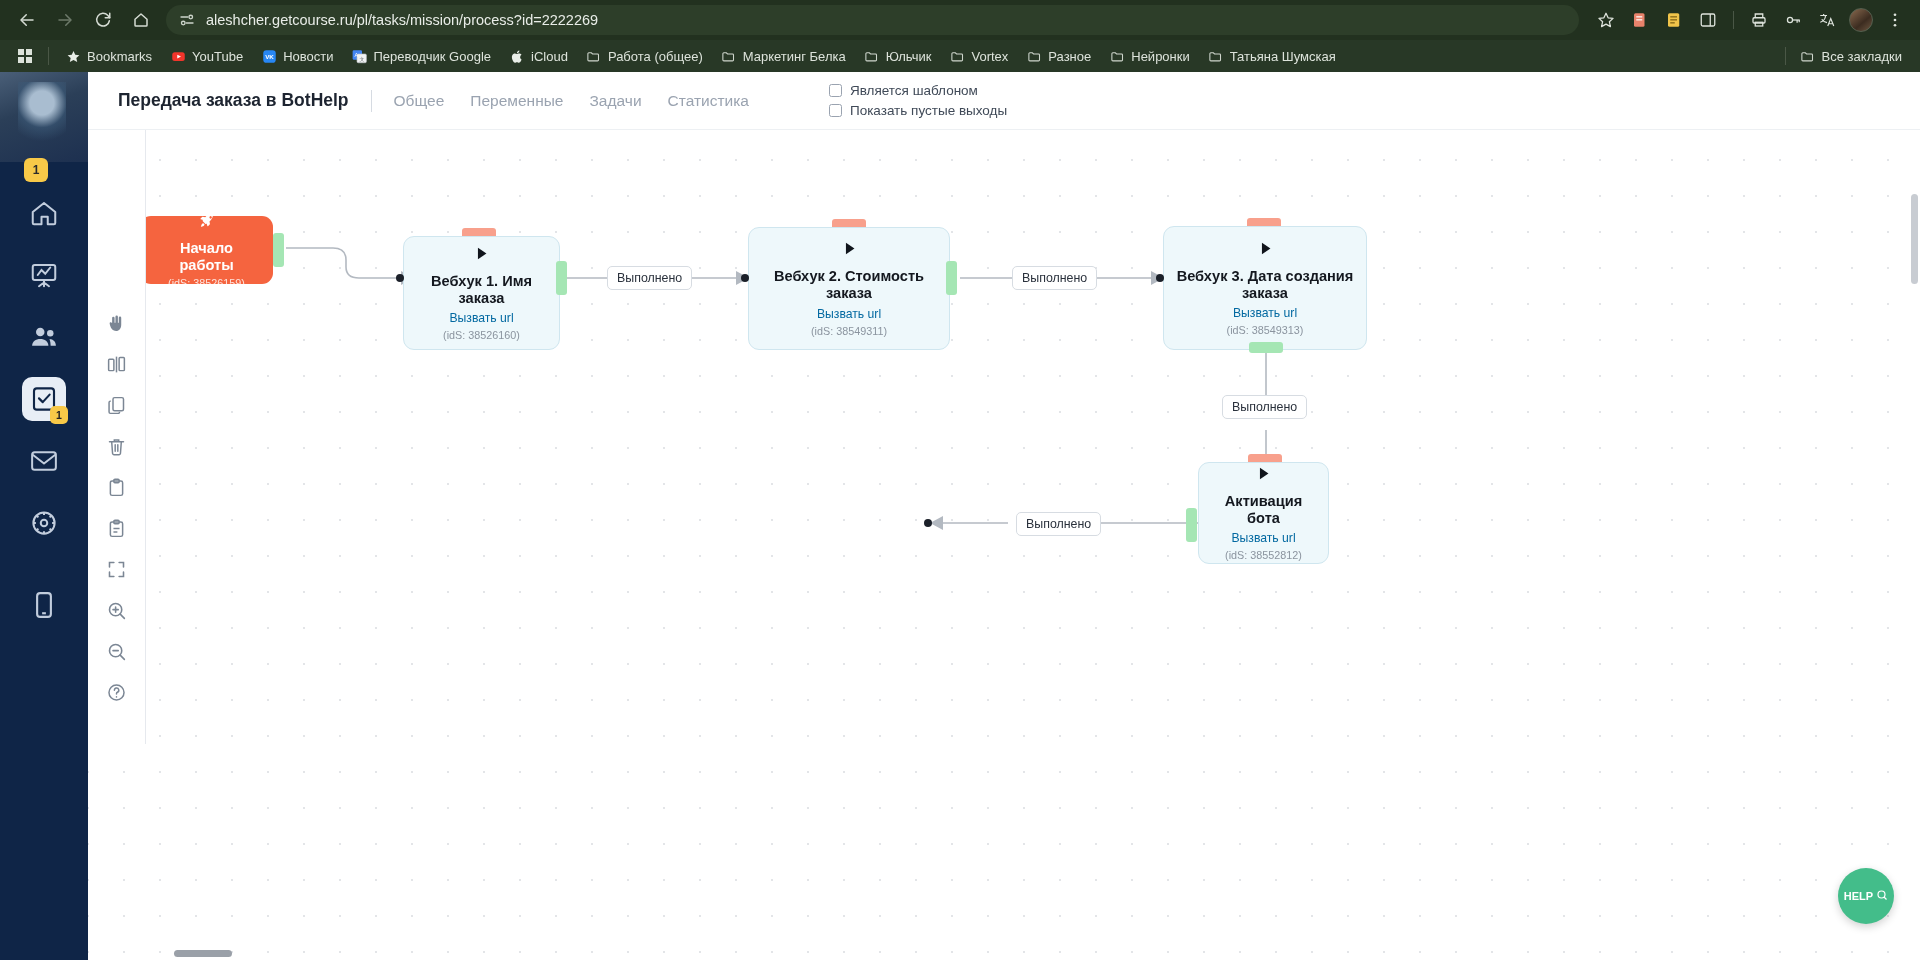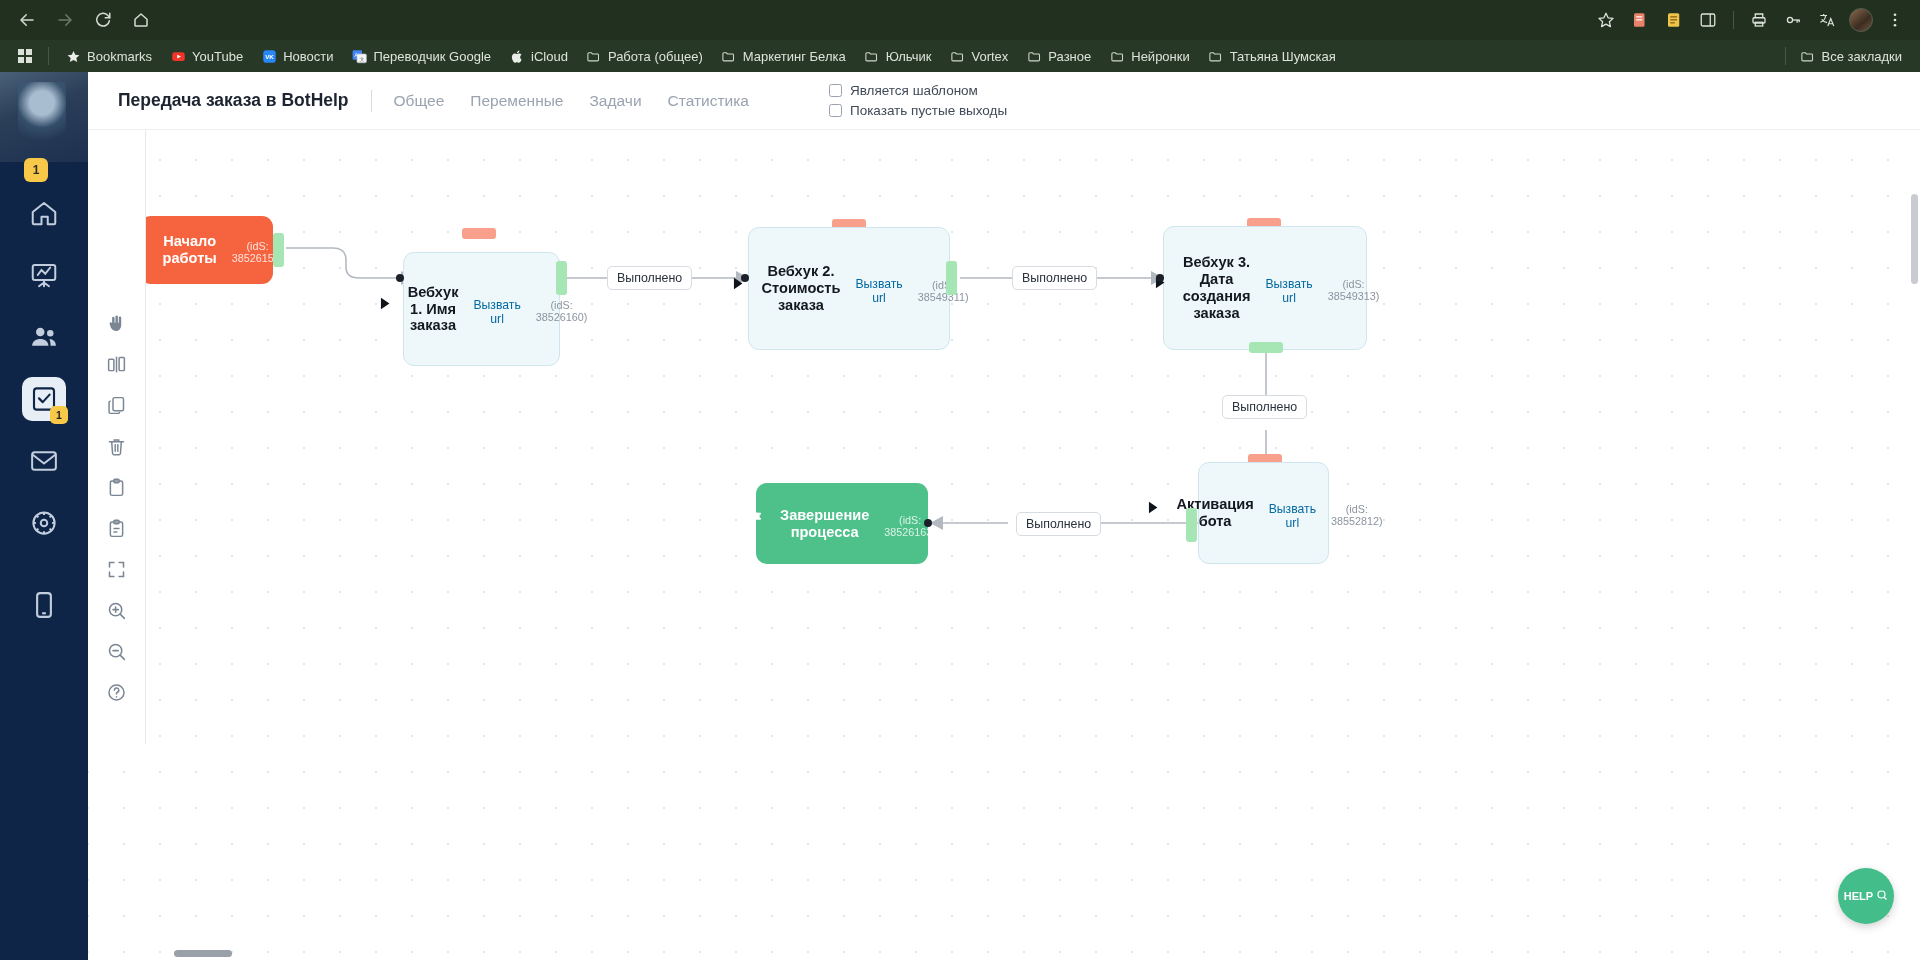--- a/index.html
+++ b/index.html
@@ -159,22 +159,22 @@
     background-color: #fff;
     background-image:
       radial-gradient(circle, #e3e5e8 1.2px, transparent 1.3px);
     background-size: 36px 36px;
     background-position: 18px 12px;
     overflow: hidden;
   }
 
   .node {
     position: absolute; border-radius: 11px;
-    display: flex; align-items: center;
-    justify-content: center; text-align: center; padding: 10px 12px; gap: 15px;
+    display: flex; flex-direction: column; align-items: center;
+    justify-content: center; text-align: center; padding: 10px 12px;
   }
   .node .n-icon { margin-bottom: 7px; }
   .node .n-title { font-size: 14.6px; font-weight: 700; line-height: 1.15; }
   .node .n-sub { font-size: 12.2px; margin-top: 5px; }
   .node .n-id { font-size: 10.8px; margin-top: 4px; }
 
   .node-start { background: #f5643f; color: #fff; }
   .node-start .n-sub, .node-start .n-id { color: rgba(255,255,255,.82); }
   .node-end { background: #4ec08a; color: #fff; }
   .node-end .n-id { color: rgba(255,255,255,.8); }
@@ -244,20 +244,31 @@
           <polyline points="21 3 21 9 15 9"></polyline>
           <path d="M20.5 13a8.5 8.5 0 1 1-2.2-7.3L21 9"></path>
         </svg>
     </div>
     <div class="nav-btn">
       <svg viewBox="0 0 24 24" fill="none" stroke="currentColor" stroke-width="2" stroke-linecap="round" stroke-linejoin="round">
           <path d="M4 11 12 4l8 7v8a1 1 0 0 1-1 1H5a1 1 0 0 1-1-1z"></path>
         </svg>
     </div>
 
+    <div class="omnibox">
+      <span class="site-info">
+        <svg viewBox="0 0 24 24" fill="none" stroke="currentColor" stroke-width="1.8" stroke-linecap="round">
+            <line x1="4" y1="8" x2="13" y2="8"></line>
+            <circle cx="17" cy="8" r="2.4"></circle>
+            <line x1="11" y1="16" x2="20" y2="16"></line>
+            <circle cx="7" cy="16" r="2.4"></circle>
+          </svg>
+      </span>
+      <span class="url">aleshcher.getcourse.ru/pl/tasks/mission/process?id=2222269</span>
+    </div>
 
     <div class="chrome-right">
       <div class="chrome-icon">
         <svg viewBox="0 0 24 24" fill="none" stroke="currentColor" stroke-width="1.7" stroke-linejoin="round">
             <polygon points="12 3 14.8 9.1 21.4 9.8 16.5 14.3 17.9 20.8 12 17.5 6.1 20.8 7.5 14.3 2.6 9.8 9.2 9.1"></polygon>
           </svg>
       </div>
       <div class="chrome-icon">
         <svg viewBox="0 0 24 24" fill="#e8826b" stroke="none">
             <rect x="4" y="3" width="14" height="18" rx="2"></rect>
@@ -658,21 +669,21 @@
                 <path d="M20.5 3.5c-3.6-.5-7 .8-9.3 3.1l-1.6 1.6-3.2-.6a1 1 0 0 0-.9.3l-2 2a.7.7 0 0 0 .3 1.2l3 .9-.4.4a1 1 0 0 0 0 1.4l3.3 3.3a1 1 0 0 0 1.4 0l.4-.4.9 3a.7.7 0 0 0 1.2.3l2-2a1 1 0 0 0 .3-.9l-.6-3.2 1.6-1.6c2.3-2.3 3.6-5.7 3.1-9.3a.8.8 0 0 0-.5-.5zM15.7 9.6a1.6 1.6 0 1 1 2.3-2.3 1.6 1.6 0 0 1-2.3 2.3z"></path>
                 <path d="M5.3 17.3c-1 1-1.4 3.9-1.4 3.9s2.9-.4 3.9-1.4a1.8 1.8 0 1 0-2.5-2.5z"></path>
               </svg>
           </span>
           <div class="n-title">Начало работы</div>
           <div class="n-id">(idS: 38526159)</div>
         </div>
         <div class="port port-green" style="left:185px; top:103px;"></div>
 
         <div class="port port-red" style="left:374px; top:98px;"></div>
-        <div class="node node-webhook" style="left:315px; top:106px; width:157px; height:114px;margin-top:16px;">
+        <div class="node node-webhook" style="left:315px; top:106px; width:157px; height:114px;">
           <span class="n-icon">
             <svg width="17" height="17" viewBox="0 0 24 24">
                 <polygon points="7,4 19,12 7,20"></polygon>
               </svg>
           </span>
           <div class="n-title">Вебхук 1. Имя заказа</div>
           <div class="n-sub">Вызвать url</div>
           <div class="n-id">(idS: 38526160)</div>
         </div>
         <div class="dot" style="left:308px; top:144px;"></div>
@@ -716,29 +727,20 @@
                 <polygon points="7,4 19,12 7,20"></polygon>
               </svg>
           </span>
           <div class="n-title">Активация бота</div>
           <div class="n-sub">Вызвать url</div>
           <div class="n-id">(idS: 38552812)</div>
         </div>
         <div class="port port-green" style="left:1098px; top:378px;"></div>
         <div class="edge-label" style="left:928px; top:382px;">Выполнено</div>
 
-        <div class="node node-end" style="left:668px; top:353px; width:172px; height:81px;">
-          <span class="n-icon">
-            <svg width="17" height="17" viewBox="0 0 24 24" fill="#fff">
-                <path d="M6 3v18h1.8v-7.4h9.6c.8 0 1.3-.9.8-1.6l-2.3-3.2 2.3-3.2c.5-.7 0-1.6-.8-1.6z"></path>
-              </svg>
-          </span>
-          <div class="n-title">Завершение процесса</div>
-          <div class="n-id">(idS: 38526163)</div>
-        </div>
         <div class="dot" style="left:836px; top:389px;"></div>
 
         <div class="help-bubble">
           <span>HELP</span>
           <span>
             <svg viewBox="0 0 24 24" stroke-width="2.4">
                 <circle cx="11" cy="11" r="7"></circle>
                 <line x1="16" y1="16" x2="21" y2="21"></line>
               </svg>
           </span>

